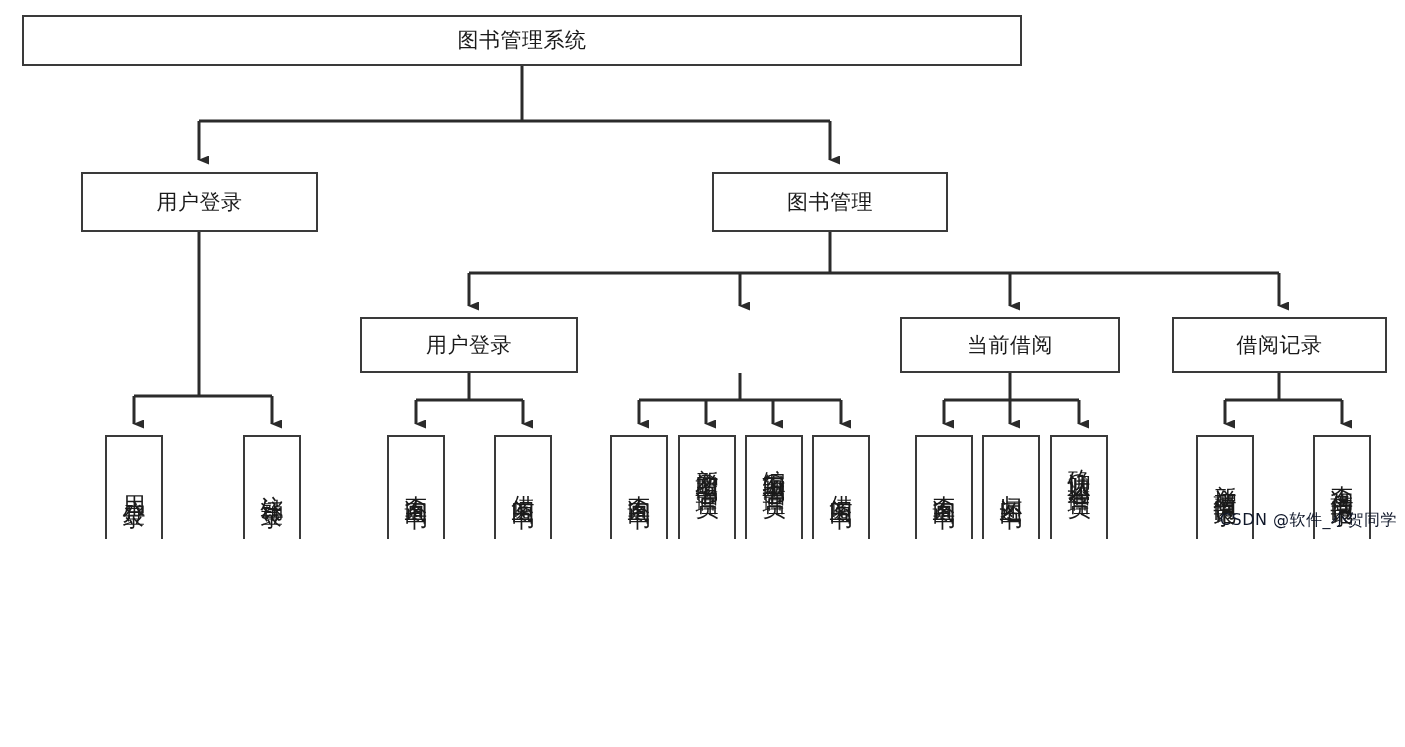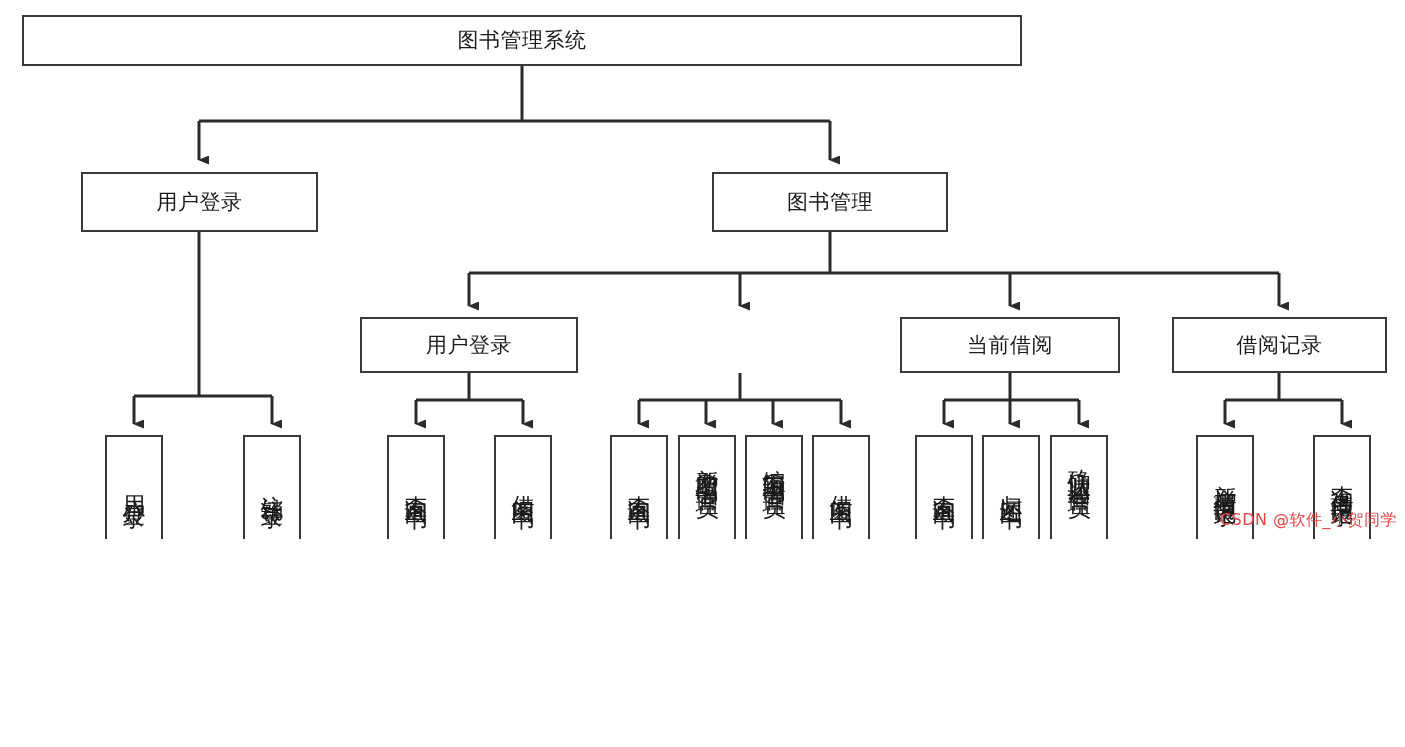--- a/index.html
+++ b/index.html
@@ -60,21 +60,21 @@
     font-size: 23px;
     line-height: 1.0;
     letter-spacing: 4px;
     white-space: nowrap;
   }
   .watermark {
     position: absolute;
     right: 8px;
     bottom: 8px;
     font-size: 16px;
-    color: #ef4444;
+    color: #0f172a;
     z-index: 5;
     white-space: nowrap;
     letter-spacing: 0.5px;
   }
 </style>
 </head>
 <body>
 
 <div id="canvas">
 

